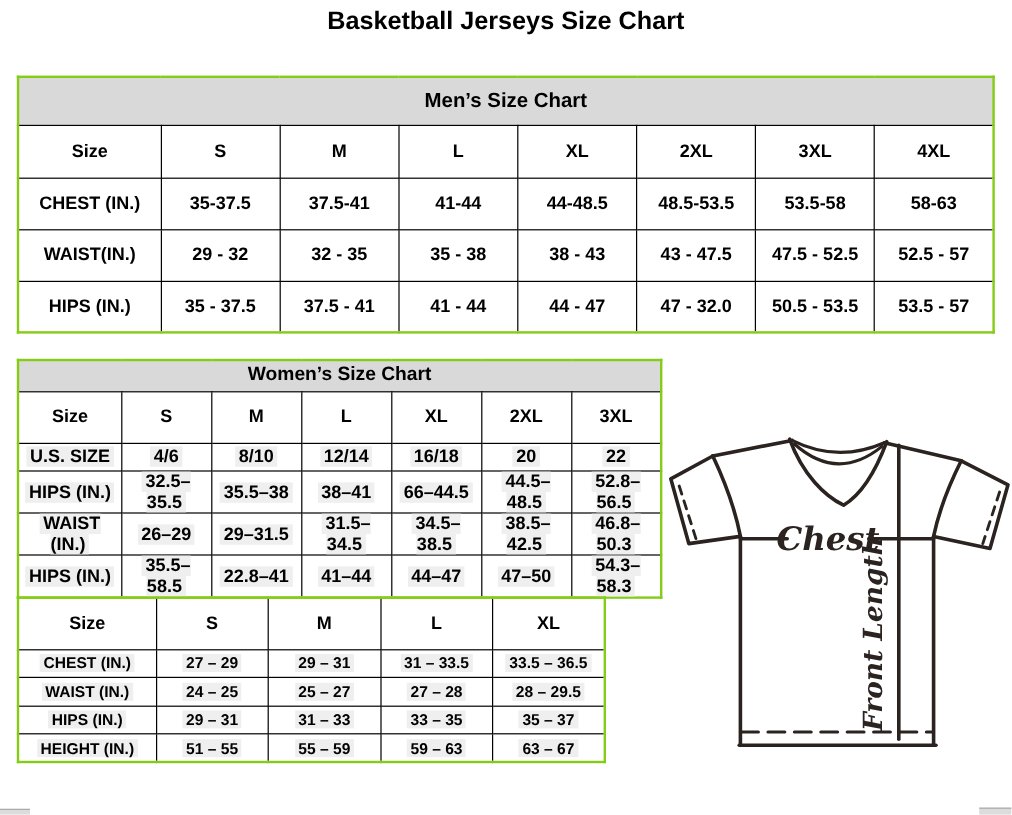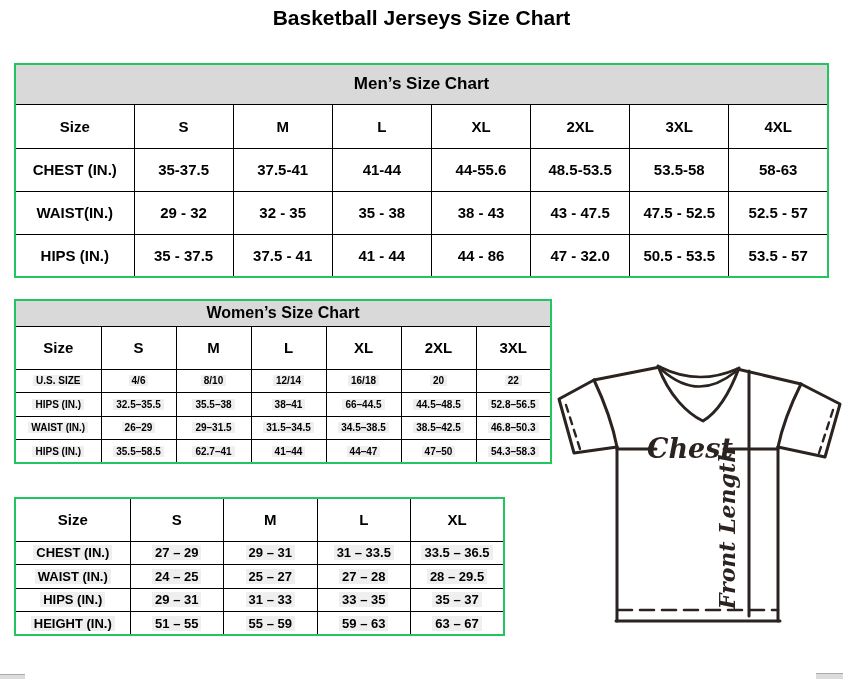--- a/index.html
+++ b/index.html
@@ -9,34 +9,34 @@
 
   .page-title { position:absolute; top:6px; left:0; width:843px;
                 text-align:center; font-size:21px; font-weight:bold; color:#000; }
 
   .tblwrap { position:absolute; }
   #men-wrap   { top:63px;  left:14px; width:815px; }
   #women-wrap { top:299px; left:14px; width:538px; }
   #youth-wrap { top:497px; left:14px; width:491px; }
 
   table { border-collapse:collapse; table-layout:fixed; width:100%;
-          border:2px solid #22c55e;padding-left:20px; }
+          border:2px solid #84cc16;padding-left:20px; }
   th, td { border:1px solid #000; text-align:center; vertical-align:middle;
            font-weight:bold; color:#000; padding:0 2px; }
   tr.band th { background:#d9d9d9; border:1px solid #000; font-size:17px; }
   tr.cols th { font-size:15px; }
 
   #men-wrap   tr.band th { height:40px; }
   #men-wrap   tr.cols th { height:44px; font-size:15px; }
   #men-wrap   tr.data th, #men-wrap tr.data td { height:43px; font-size:15px; }
   #men-wrap   col.c0 { width:119px; }
 
   #women-wrap tr.band th { height:26px; font-size:16px; }
   #women-wrap tr.cols th { height:43px; }
-  #women-wrap tr.data th, #women-wrap tr.data td { height:23.5px; font-size:10px; }
+  #women-wrap tr.data th, #women-wrap tr.data td { height:23.5px; font-size:15px; }
   #women-wrap col.c0 { width:86px; }
 
   #youth-wrap tr.band th { height:38px; font-size:16px; }
   #youth-wrap tr.cols th { height:43px; }
   #youth-wrap tr.data th, #youth-wrap tr.data td { height:23.5px; font-size:13px; }
   #youth-wrap col.c0 { width:115px; }
 
   
   #women-wrap tr.data .hl, #youth-wrap tr.data .hl
       { background:#efefef; padding:0 3px; }
@@ -80,41 +80,41 @@
             <th>XL</th>
             <th>2XL</th>
             <th>3XL</th>
             <th>4XL</th>
           </tr>
           <tr class="data">
             <th><span class="hl">CHEST (IN.)</span></th>
             <td><span class="hl">35-37.5</span></td>
             <td><span class="hl">37.5-41</span></td>
             <td><span class="hl">41-44</span></td>
-            <td><span class="hl">44-55.6</span></td>
+            <td><span class="hl">44-48.5</span></td>
             <td><span class="hl">48.5-53.5</span></td>
             <td><span class="hl">53.5-58</span></td>
             <td><span class="hl">58-63</span></td>
           </tr>
           <tr class="data">
             <th><span class="hl">WAIST(IN.)</span></th>
             <td><span class="hl">29 - 32</span></td>
             <td><span class="hl">32 - 35</span></td>
             <td><span class="hl">35 - 38</span></td>
             <td><span class="hl">38 - 43</span></td>
             <td><span class="hl">43 - 47.5</span></td>
             <td><span class="hl">47.5 - 52.5</span></td>
             <td><span class="hl">52.5 - 57</span></td>
           </tr>
           <tr class="data">
             <th><span class="hl">HIPS (IN.)</span></th>
             <td><span class="hl">35 - 37.5</span></td>
             <td><span class="hl">37.5 - 41</span></td>
             <td><span class="hl">41 - 44</span></td>
-            <td><span class="hl">44 - 86</span></td>
+            <td><span class="hl">44 - 47</span></td>
             <td><span class="hl">47 - 32.0</span></td>
             <td><span class="hl">50.5 - 53.5</span></td>
             <td><span class="hl">53.5 - 57</span></td>
           </tr>
         </tbody>
       </table>
   </div>
 
   <div class="tblwrap" id="women-wrap">
     <table>
@@ -163,21 +163,21 @@
             <td><span class="hl">26–29</span></td>
             <td><span class="hl">29–31.5</span></td>
             <td><span class="hl">31.5–34.5</span></td>
             <td><span class="hl">34.5–38.5</span></td>
             <td><span class="hl">38.5–42.5</span></td>
             <td><span class="hl">46.8–50.3</span></td>
           </tr>
           <tr class="data">
             <th><span class="hl">HIPS (IN.)</span></th>
             <td><span class="hl">35.5–58.5</span></td>
-            <td><span class="hl">62.7–41</span></td>
+            <td><span class="hl">22.8–41</span></td>
             <td><span class="hl">41–44</span></td>
             <td><span class="hl">44–47</span></td>
             <td><span class="hl">47–50</span></td>
             <td><span class="hl">54.3–58.3</span></td>
           </tr>
         </tbody>
       </table>
   </div>
 
   <div class="tblwrap" id="youth-wrap">

